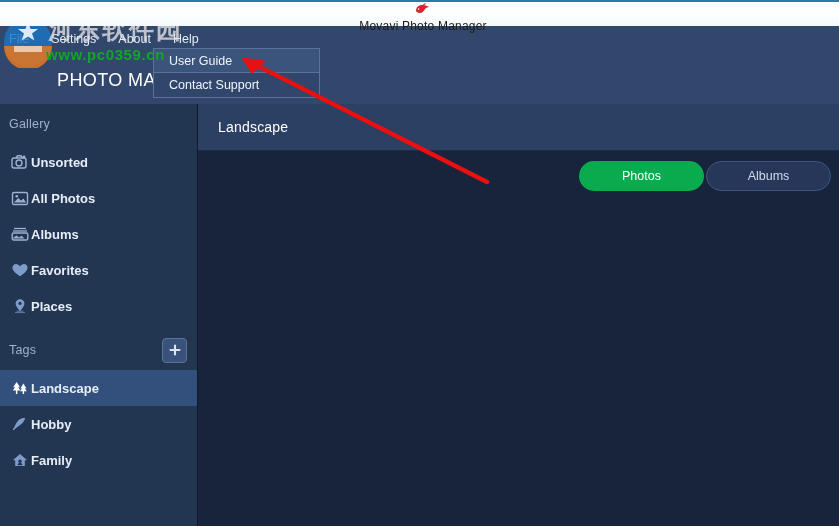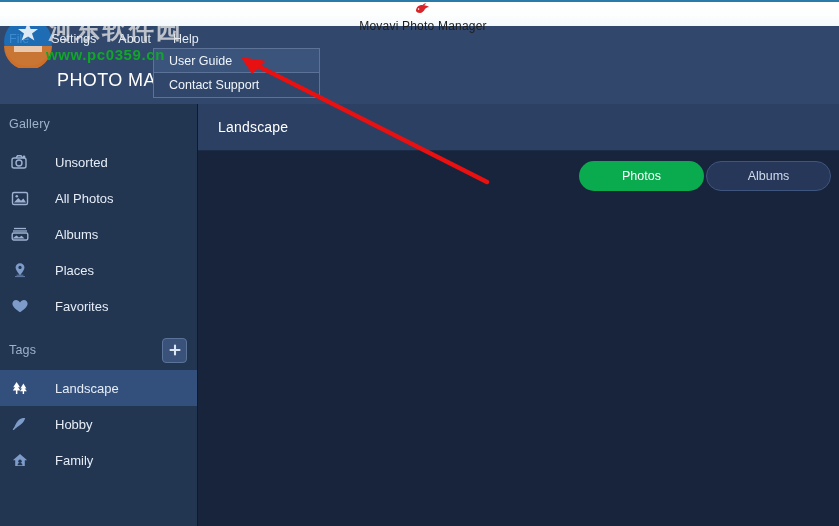--- a/index.html
+++ b/index.html
@@ -118,23 +118,24 @@
     display: flex; align-items: center;
     padding-left: 9px;
     cursor: pointer;
   }
   .side-item .si-icon {
     width: 22px; height: 22px;
     display: flex; align-items: center; justify-content: center;
     flex: 0 0 22px;
   }
   .side-item .si-label {
-    margin-left: 24px;
+    margin-left: 0;
     font-size: 13px; color: #e6edf7;
     white-space: nowrap;
+    font-weight: bold;
   }
   .side-item.active { background: #33507c; }
 
   .side-sep { height: 6px; }
 
   
   .main {
     position: absolute; left: 198px; top: 104px;
     width: 641px; height: 422px;
     background: #18243c;
@@ -281,35 +282,35 @@
           <rect x="2.2" y="8" width="15.6" height="7" rx="1.4" fill="none" stroke="#9db2d0" stroke-width="1.4"></rect>
           <path d="M2.4 13.6 L6.4 10.4 L9 12.6 L11.6 10.8 L14.5 13.6 Z" fill="#9db2d0"></path>
         </svg>
       </span>
       <span class="si-label">Albums</span>
     </div>
 
     <div class="side-item">
       <span class="si-icon">
         <svg width="20" height="18" viewBox="0 0 20 18">
+          <path d="M10 15.2 C10 15.2 2.4 10.8 2.4 6.8 C2.4 4.4 4.2 3 6 3 C7.6 3 9.2 4 10 5.4 C10.8 4 12.4 3 14 3 C15.8 3 17.6 4.4 17.6 6.8 C17.6 10.8 10 15.2 10 15.2 Z" fill="#7e9cc9"></path>
+        </svg>
+      </span>
+      <span class="si-label">Favorites</span>
+    </div>
+
+    <div class="side-item">
+      <span class="si-icon">
+        <svg width="20" height="18" viewBox="0 0 20 18">
           <path d="M10 2.2 C7.5 2.2 5.6 4.1 5.6 6.5 C5.6 9.6 10 14.2 10 14.2 C10 14.2 14.4 9.6 14.4 6.5 C14.4 4.1 12.5 2.2 10 2.2 Z" fill="#7e9cc9"></path>
           <circle cx="10" cy="6.4" r="1.6" fill="#223551"></circle>
           <path d="M5 15.6 L15 15.6 M6.6 14.2 L13.4 14.2" stroke="#7e9cc9" stroke-width="1" opacity=".7"></path>
         </svg>
       </span>
       <span class="si-label">Places</span>
-    </div>
-
-    <div class="side-item">
-      <span class="si-icon">
-        <svg width="20" height="18" viewBox="0 0 20 18">
-          <path d="M10 15.2 C10 15.2 2.4 10.8 2.4 6.8 C2.4 4.4 4.2 3 6 3 C7.6 3 9.2 4 10 5.4 C10.8 4 12.4 3 14 3 C15.8 3 17.6 4.4 17.6 6.8 C17.6 10.8 10 15.2 10 15.2 Z" fill="#7e9cc9"></path>
-        </svg>
-      </span>
-      <span class="si-label">Favorites</span>
     </div>
 
     <div class="side-sep"></div>
 
     <div class="side-head">
       <span class="hd-label">Tags</span>
       <span class="add-btn">
         <span>
           <svg width="14" height="14" viewBox="0 0 14 14">
             <path d="M7 2.5 V11.5 M2.5 7 H11.5" stroke="#dbe6f4" stroke-width="2.1" stroke-linecap="round"></path>

